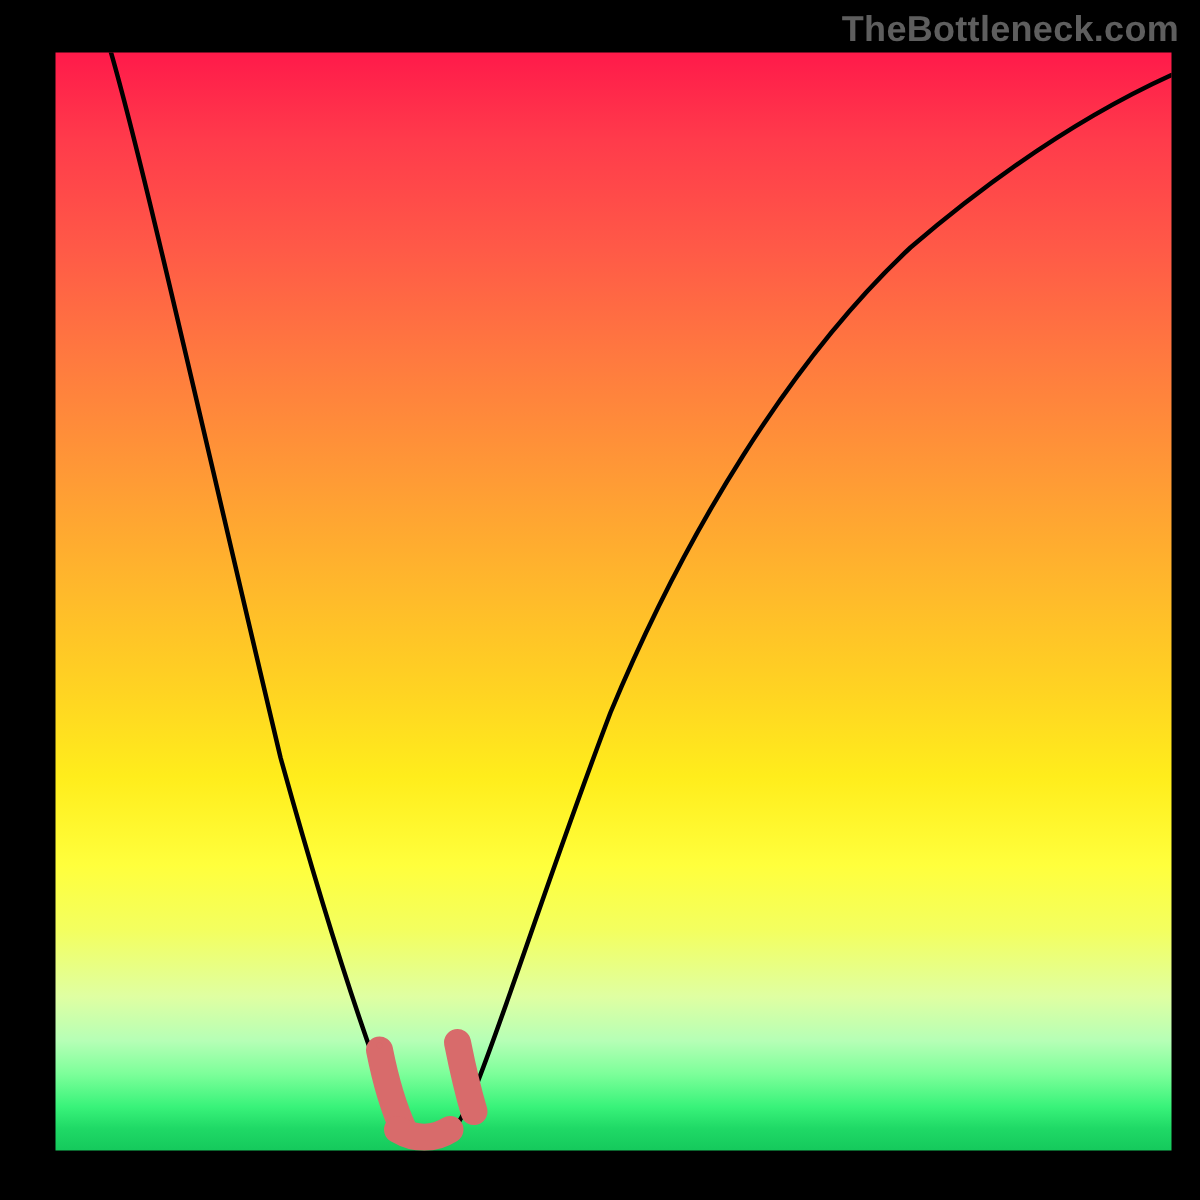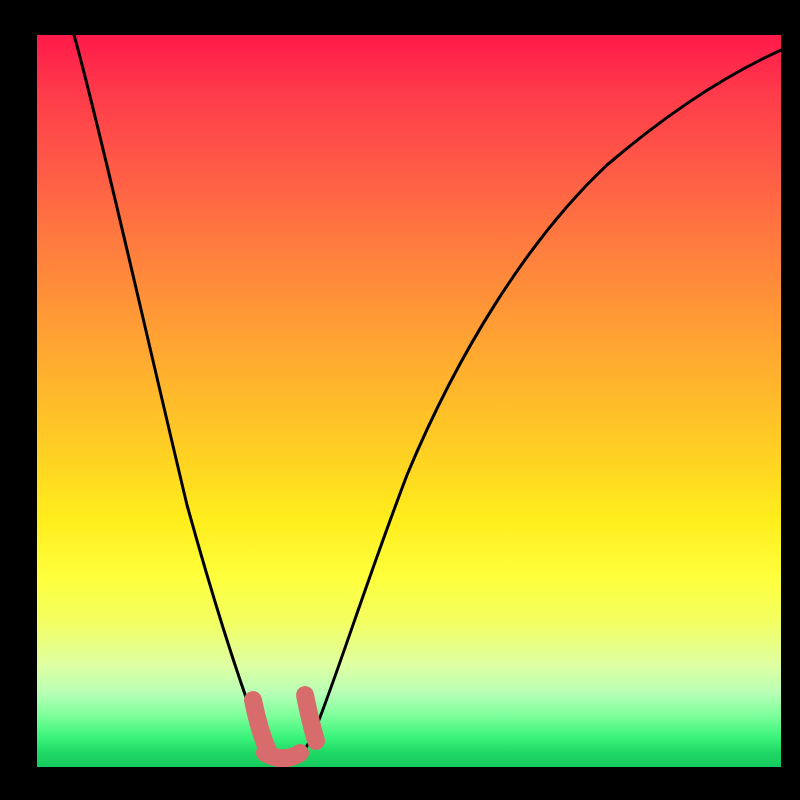--- a/index.html
+++ b/index.html
@@ -80,13 +80,14 @@
       <g stroke="#d86b6b" stroke-width="18" stroke-linecap="round" fill="none">
         <path d="M 216 665 C 220 685, 226 705, 232 718"></path>
         <path d="M 228 718 C 240 725, 252 725, 263 718"></path>
         <path d="M 268 660 C 272 680, 276 696, 279 706"></path>
         <circle cx="216" cy="662" r="2" fill="#d86b6b" stroke="none"></circle>
       </g>
     </svg>
 
   </div>
 
+  <div class="watermark">TheBottleneck.com</div>
 </div>
 
 </body></html>

